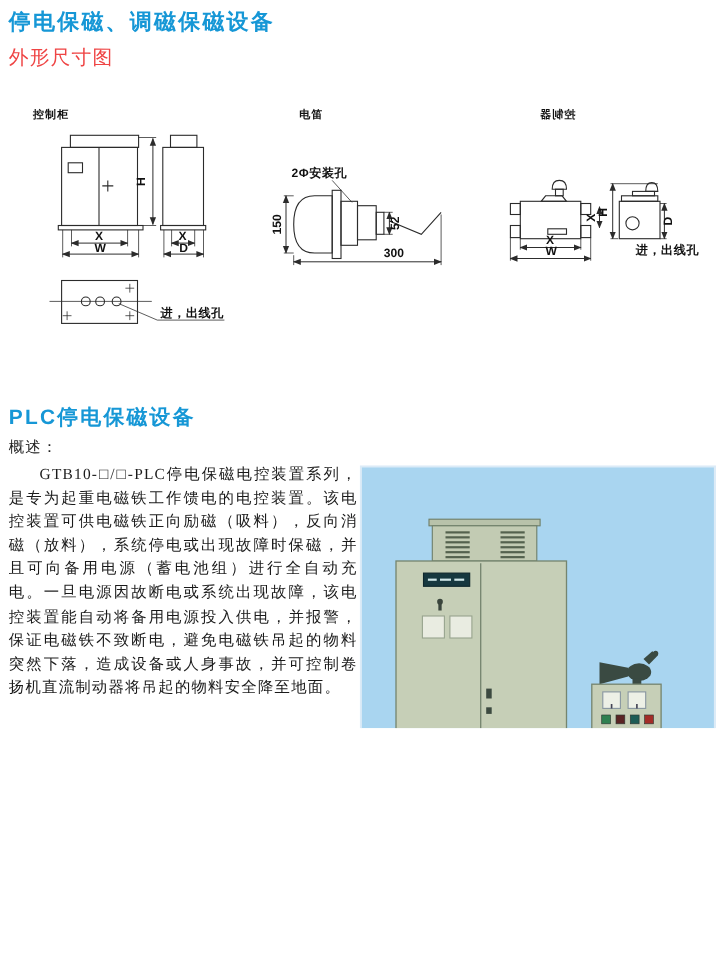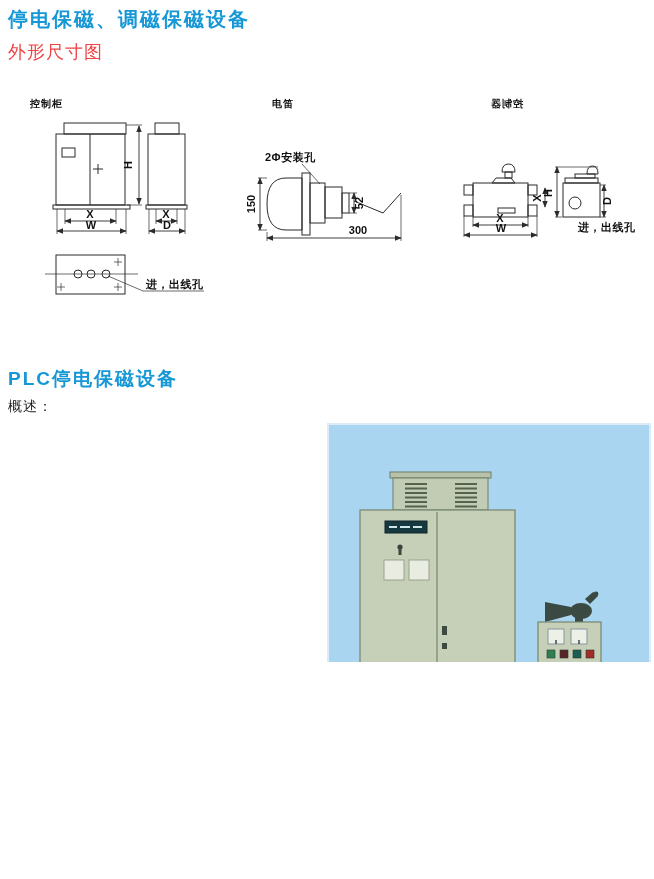--- a/index.html
+++ b/index.html
@@ -135,20 +135,21 @@
       <line class="dimline" x1="149" y1="27" x2="149" y2="59" marker-start="url(#arw)" marker-end="url(#arw)"></line>
       <text class="dimtxt" transform="rotate(-90 156 43)" x="156" y="43" text-anchor="middle">D</text>
       <text class="cjk" x="123" y="73">进，出线孔</text>
     </g>
   </svg>
 
   <h2 class="sec-title">PLC停电保磁设备</h2>
   <div class="overview-label">概述：</div>
 
   <div class="overview-text">
+    <p>GTB10-□/□-PLC停电保磁电控装置系列，是专为起重电磁铁工作馈电的电控装置。该电控装置可供电磁铁正向励磁（吸料），反向消磁（放料），系统停电或出现故障时保磁，并且可向备用电源（蓄电池组）进行全自动充电。一旦电源因故断电或系统出现故障，该电控装置能自动将备用电源投入供电，并报警，保证电磁铁不致断电，避免电磁铁吊起的物料突然下落，造成设备或人身事故，并可控制卷扬机直流制动器将吊起的物料安全降至地面。</p>
   </div>
 
   <svg class="photo" width="324" height="396" viewBox="0 0 324 396">
     <rect x="1" y="1" width="322" height="394" fill="#a9d5f0" stroke="#dcebf7" stroke-width="2"></rect>
     <g>
       <rect x="63" y="49" width="101" height="6" fill="#b8c2aa" stroke="#6e7e68" stroke-width="1"></rect>
       <rect x="66" y="55" width="95" height="32" fill="#c2cbb3" stroke="#6e7e68" stroke-width="1"></rect>
       <g fill="#54624e">
         <rect x="78" y="60" width="22" height="2"></rect>
           <rect x="78" y="64.5" width="22" height="2"></rect>

